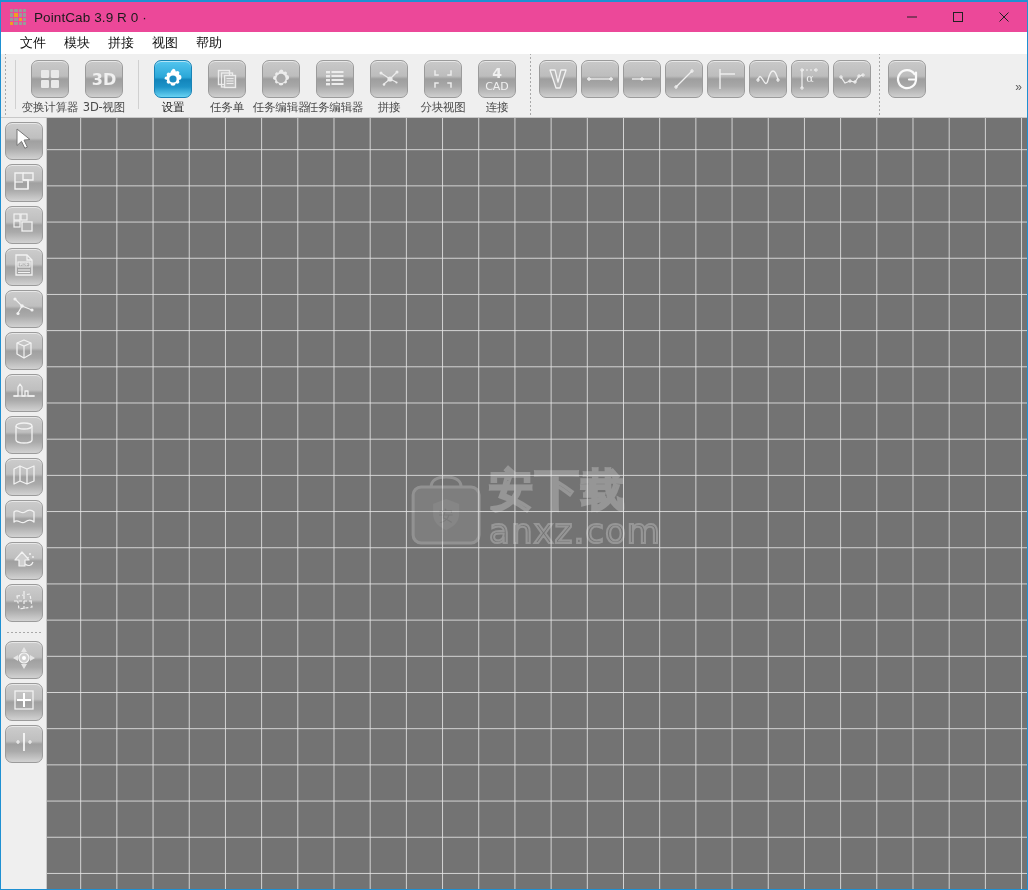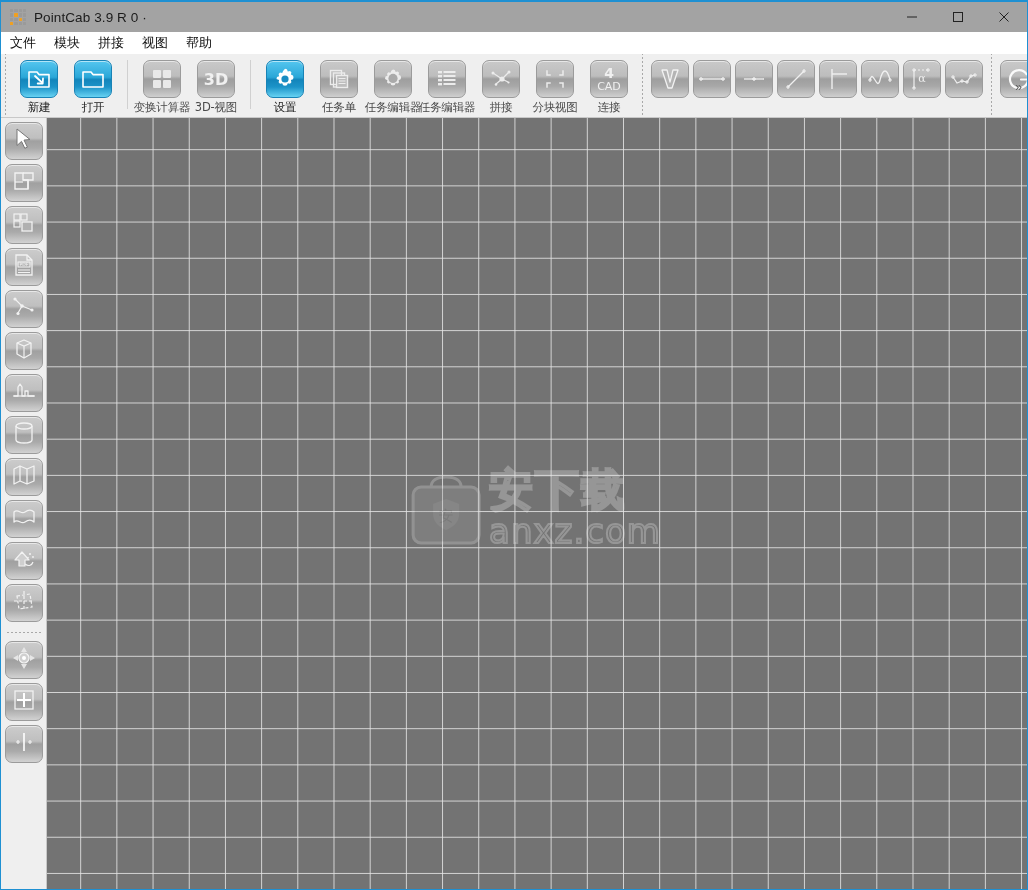--- a/index.html
+++ b/index.html
@@ -12,21 +12,21 @@
   body {
     background: #ffffff;
     border: 1px solid #1e90d2;
     border-top: 2px solid #1e90d2;
     display: flex; flex-direction: column;
   }
 
   
   .titlebar {
     height: 30px; min-height: 30px;
-    background: #a3a3a3;
+    background: #ec4899;
     display: flex; align-items: center;
     position: relative;
   }
   .app-icon {
     width: 16px; height: 16px;
     margin-left: 9px; margin-right: 8px;
     display: grid;
     grid-template-columns: repeat(4, 1fr);
     grid-template-rows: repeat(4, 1fr);
     gap: 1px;
@@ -46,20 +46,21 @@
     display: flex; align-items: center; justify-content: center;
     font-size: 12px; color: #222;
   }
   .wc svg { display:block; }
 
   
   .menubar {
     height: 22px; min-height: 22px;
     background: #ffffff;
     display: flex; align-items: center;
+    padding-left: 10px;
   }
   .menubar .mi {
     font-size: 13px; color: #101010;
     padding: 1px 9px 2px 9px;
     white-space: nowrap;
     font-family: "DejaVu Sans", "Liberation Sans", sans-serif;
   }
 
   
   .toolbar {
@@ -236,40 +237,20 @@
   <div class="mi">文件</div>
   <div class="mi">模块</div>
   <div class="mi">拼接</div>
   <div class="mi">视图</div>
   <div class="mi">帮助</div>
 </div>
 
 <div class="toolbar">
   <div class="grip"></div>
 
-  <div class="tb-group">
-    <div class="tbtn">
-      <div class="ico blue">
-        <svg width="24" height="22" viewBox="0 0 24 22">
-          <path d="M2 4h8l2 2.6h10V19H2z" fill="none" stroke="#fff" stroke-width="1.6" stroke-linejoin="round"></path>
-          <path d="M8 8l7 6.5" stroke="#fff" stroke-width="1.8" stroke-linecap="round"></path>
-          <path d="M16 10.5l-.3 5h-5" fill="none" stroke="#fff" stroke-width="1.8" stroke-linejoin="round" stroke-linecap="round"></path>
-        </svg>
-      </div>
-      <div class="tlabel on">新建</div>
-    </div>
-    <div class="tbtn">
-      <div class="ico blue">
-        <svg width="24" height="22" viewBox="0 0 24 22">
-          <path d="M2 4h8l2 2.6h10V19H2z" fill="none" stroke="#fff" stroke-width="1.6" stroke-linejoin="round"></path>
-        </svg>
-      </div>
-      <div class="tlabel on">打开</div>
-    </div>
-  </div>
 
   <div class="tb-sep"></div>
 
   <div class="tb-group">
     <div class="tbtn">
       <div class="ico">
         <svg width="22" height="22" viewBox="0 0 22 22">
           <rect x="2" y="2" width="8" height="8" rx="1" fill="#e9e9e9"></rect>
           <rect x="12" y="2" width="8" height="8" rx="1" fill="#e9e9e9"></rect>
           <rect x="2" y="12" width="8" height="8" rx="1" fill="#e9e9e9"></rect>

